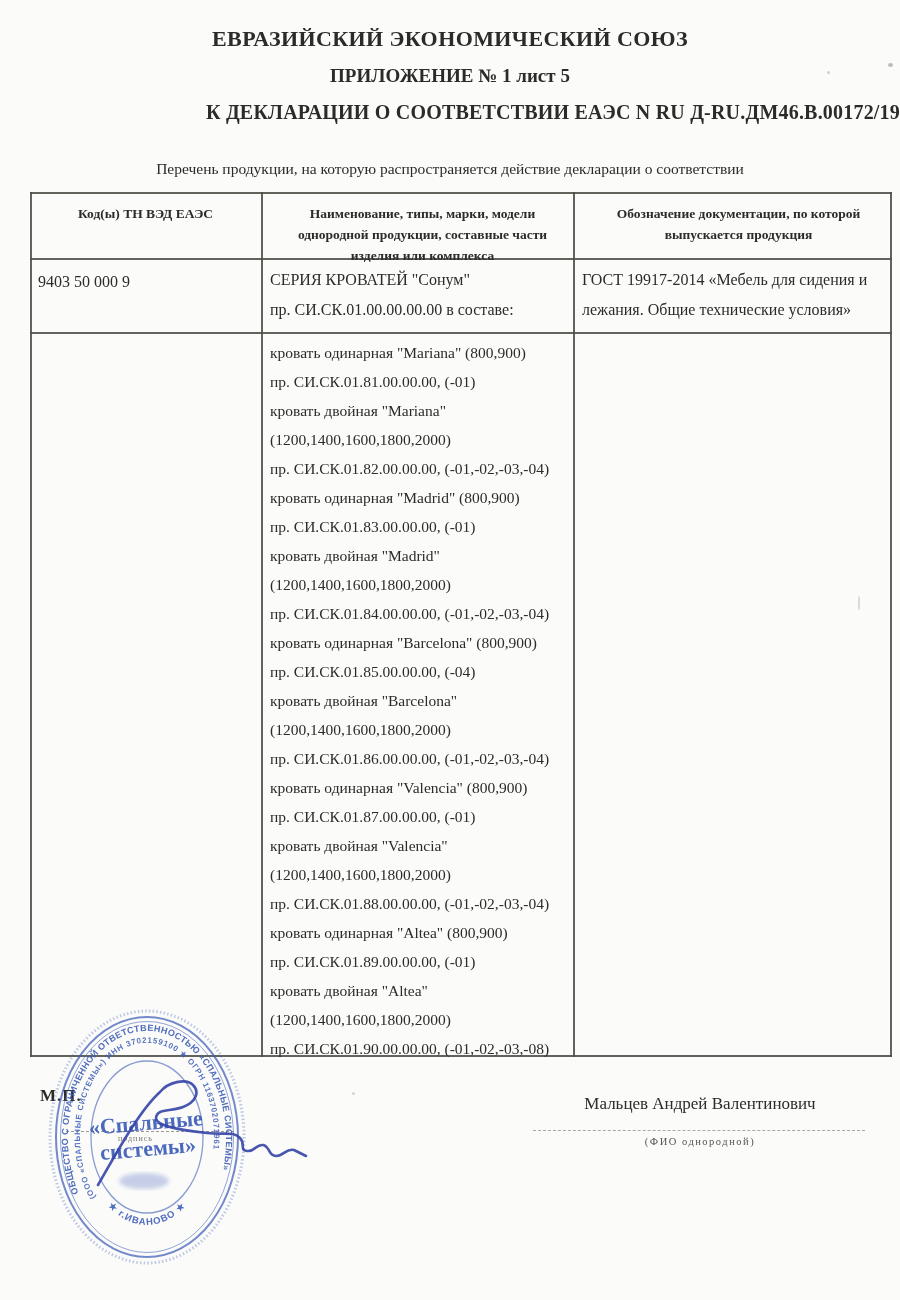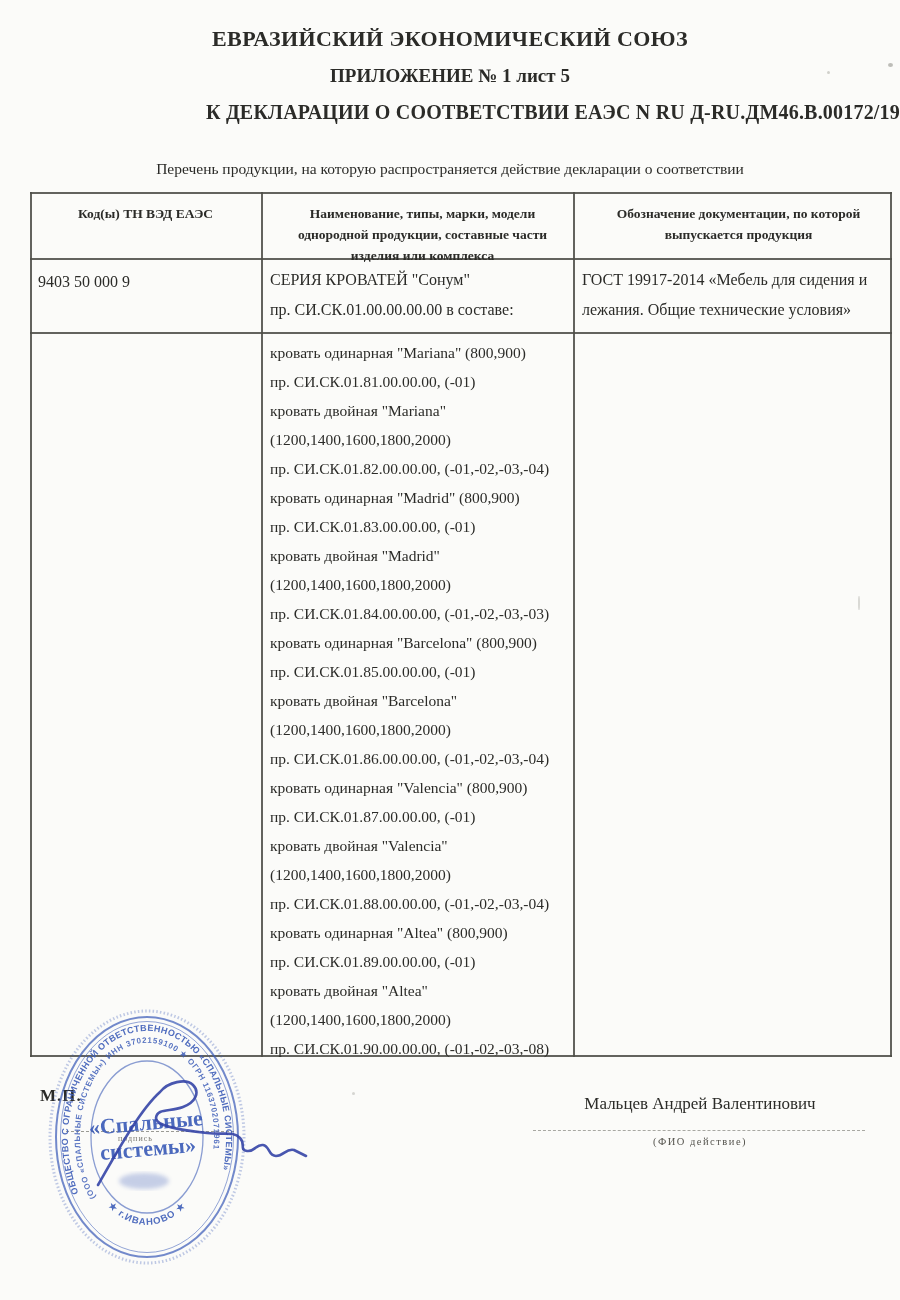--- a/index.html
+++ b/index.html
@@ -83,23 +83,23 @@
     <div class="cell c2 row2 list" style="font-size:15.5px;">
         <div>кровать одинарная "Mariana" (800,900)</div>
         <div>пр. СИ.СК.01.81.00.00.00, (-01)</div>
         <div>кровать двойная "Mariana"</div>
         <div>(1200,1400,1600,1800,2000)</div>
         <div>пр. СИ.СК.01.82.00.00.00, (-01,-02,-03,-04)</div>
         <div>кровать одинарная "Madrid" (800,900)</div>
         <div>пр. СИ.СК.01.83.00.00.00, (-01)</div>
         <div>кровать двойная "Madrid"</div>
         <div>(1200,1400,1600,1800,2000)</div>
-        <div>пр. СИ.СК.01.84.00.00.00, (-01,-02,-03,-03)</div>
+        <div>пр. СИ.СК.01.84.00.00.00, (-01,-02,-03,-04)</div>
         <div>кровать одинарная "Barcelona" (800,900)</div>
-        <div>пр. СИ.СК.01.85.00.00.00, (-01)</div>
+        <div>пр. СИ.СК.01.85.00.00.00, (-04)</div>
         <div>кровать двойная "Barcelona"</div>
         <div>(1200,1400,1600,1800,2000)</div>
         <div>пр. СИ.СК.01.86.00.00.00, (-01,-02,-03,-04)</div>
         <div>кровать одинарная "Valencia" (800,900)</div>
         <div>пр. СИ.СК.01.87.00.00.00, (-01)</div>
         <div>кровать двойная "Valencia"</div>
         <div>(1200,1400,1600,1800,2000)</div>
         <div>пр. СИ.СК.01.88.00.00.00, (-01,-02,-03,-04)</div>
         <div>кровать одинарная "Altea" (800,900)</div>
         <div>пр. СИ.СК.01.89.00.00.00, (-01)</div>
@@ -108,21 +108,21 @@
         <div>пр. СИ.СК.01.90.00.00.00, (-01,-02,-03,-08)</div>
       </div>
   </div>
 
   <div class="mp">М.П.</div>
   <div class="sig-line"></div>
   <div class="sig-cap">подпись</div>
 
   <div class="name">Мальцев Андрей Валентинович</div>
   <div class="name-line"></div>
-  <div class="name-cap">(ФИО  действие)</div>
+  <div class="name-cap">(ФИО  однородной)</div>
 
   <svg class="stamp" viewBox="0 0 242 266">
     <defs>
       <filter id="blur1">
           <feGaussianBlur stdDeviation="2"></feGaussianBlur>
         </filter>
       <path id="ringA" d="M 52.6 187.0 A 79 108 0 1 1 189.4 187.0" fill="none"></path>
       <path id="ringB" d="M 69.7 191.2 A 67 94 0 1 1 172.3 191.2" fill="none"></path>
       <path id="ringC" d="M 66.5 175.0 A 63 88 0 0 0 175.5 175.0" fill="none"></path>
     </defs>

